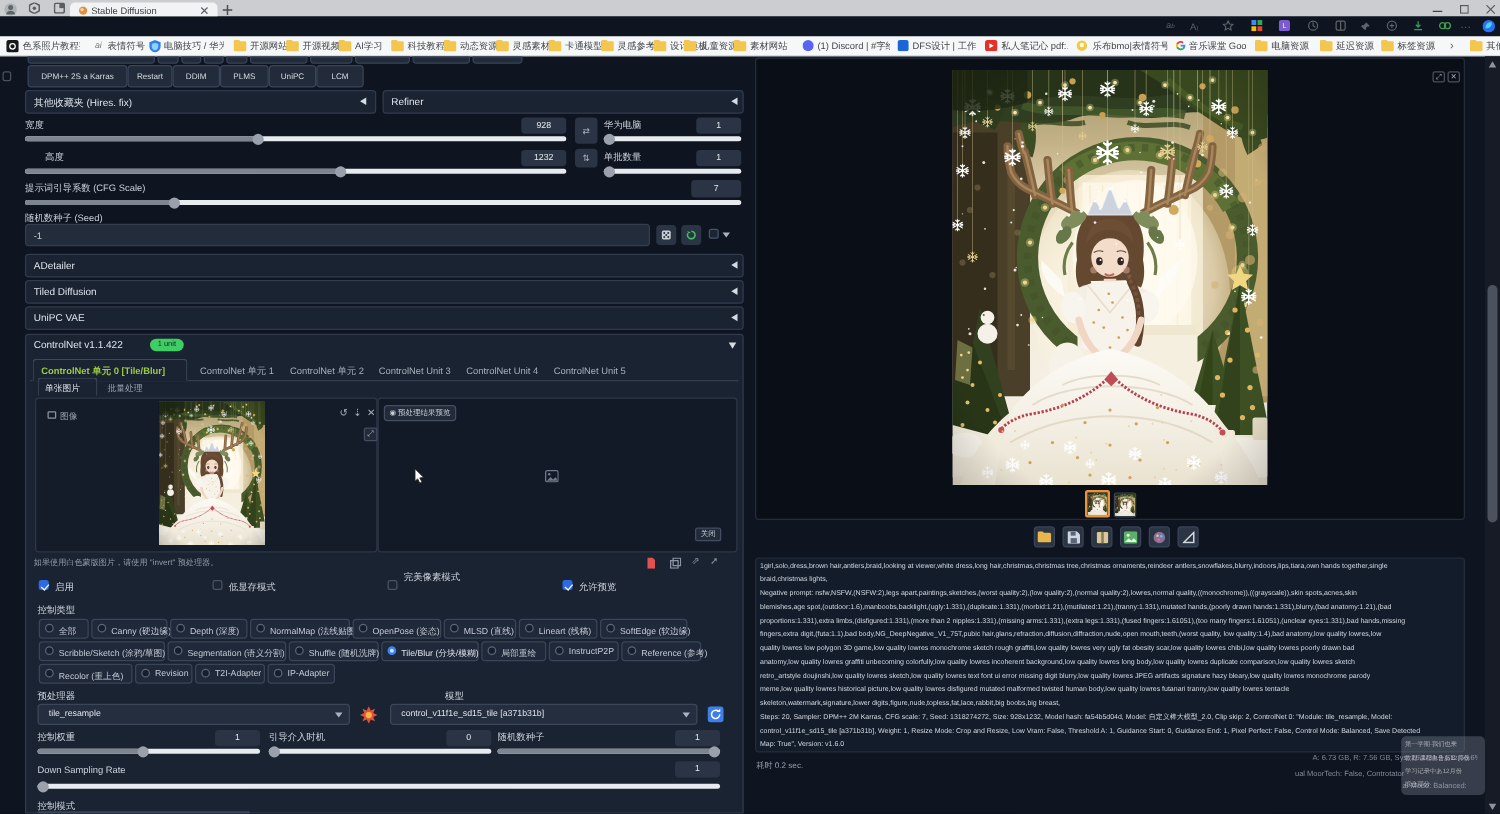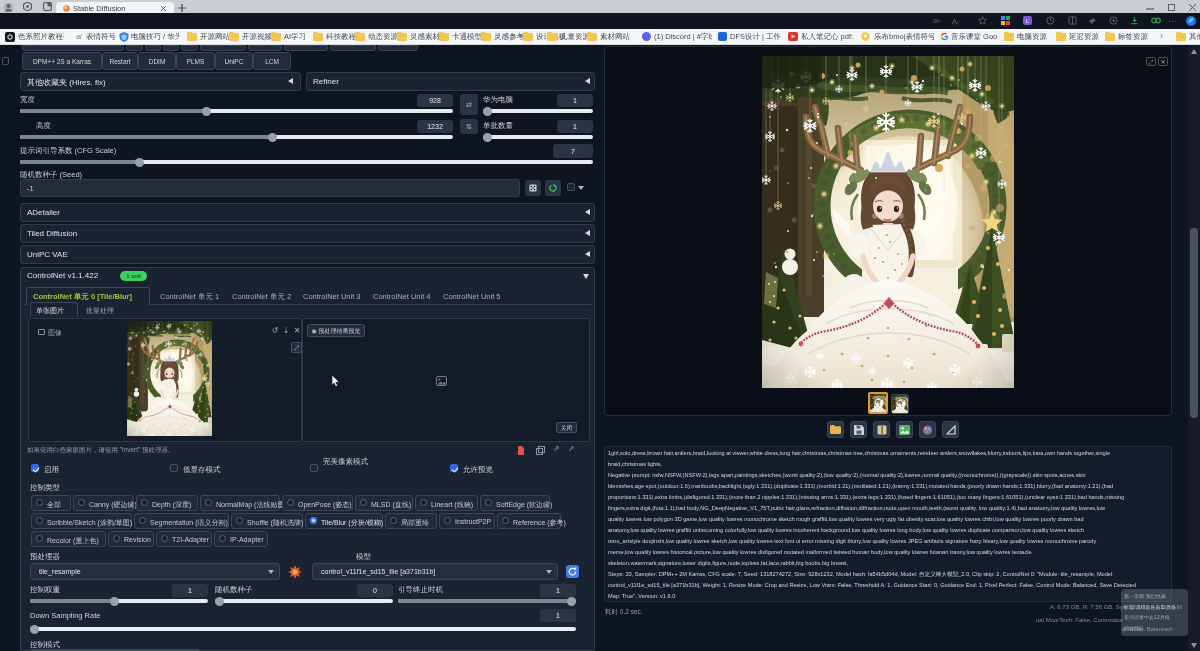--- a/index.html
+++ b/index.html
@@ -374,23 +374,23 @@
       </svg>
 <div class="ddown" style="left:312px;top:563px;width:246px;height:17px;">control_v11f1e_sd15_tile [a371b31b]</div>
 <div class="dar" style="left:546px;top:570px;"></div>
 <svg class="abs" style="left:566px;top:565px" width="13" height="13" viewBox="0 0 13 13">
         <rect width="13" height="13" rx="3" fill="#3f7fe8"></rect>
         <path d="M9.8 6.5a3.3 3.3 0 1 1-1-2.3" fill="none" stroke="#fff" stroke-width="1.2"></path>
         <path d="M10.2 1.8v2.8H7.4z" fill="#fff"></path>
       </svg>
 <div class="lbl" style="left:30px;top:585px;">控制权重</div>
 <div class="numbox" style="left:172px;top:584px;width:36px;height:13px;">1</div>
-<div class="lbl" style="left:215px;top:585px;">随机数种子</div>
+<div class="lbl" style="left:215px;top:585px;">引导介入时机</div>
 <div class="numbox" style="left:357px;top:584px;width:36px;height:13px;">0</div>
-<div class="lbl" style="left:398px;top:585px;">引导终止时机</div>
+<div class="lbl" style="left:398px;top:585px;">随机数种子</div>
 <div class="numbox" style="left:540px;top:584px;width:36px;height:13px;">1</div>
 <div class="track" style="left:30px;top:599px;width:178px;"></div>
 <div class="fill" style="left:30px;top:599px;width:85px;"></div>
 <div class="thumbd" style="left:110px;top:597px;"></div>
 <div class="track" style="left:215px;top:599px;width:178px;"></div>
 <div class="thumbd" style="left:215px;top:597px;"></div>
 <div class="track" style="left:398px;top:599px;width:178px;"></div>
 <div class="fill" style="left:398px;top:599px;width:170px;"></div>
 <div class="thumbd" style="left:567px;top:597px;"></div>
 <div class="lbl" style="left:30px;top:611px;">Down Sampling Rate</div>

